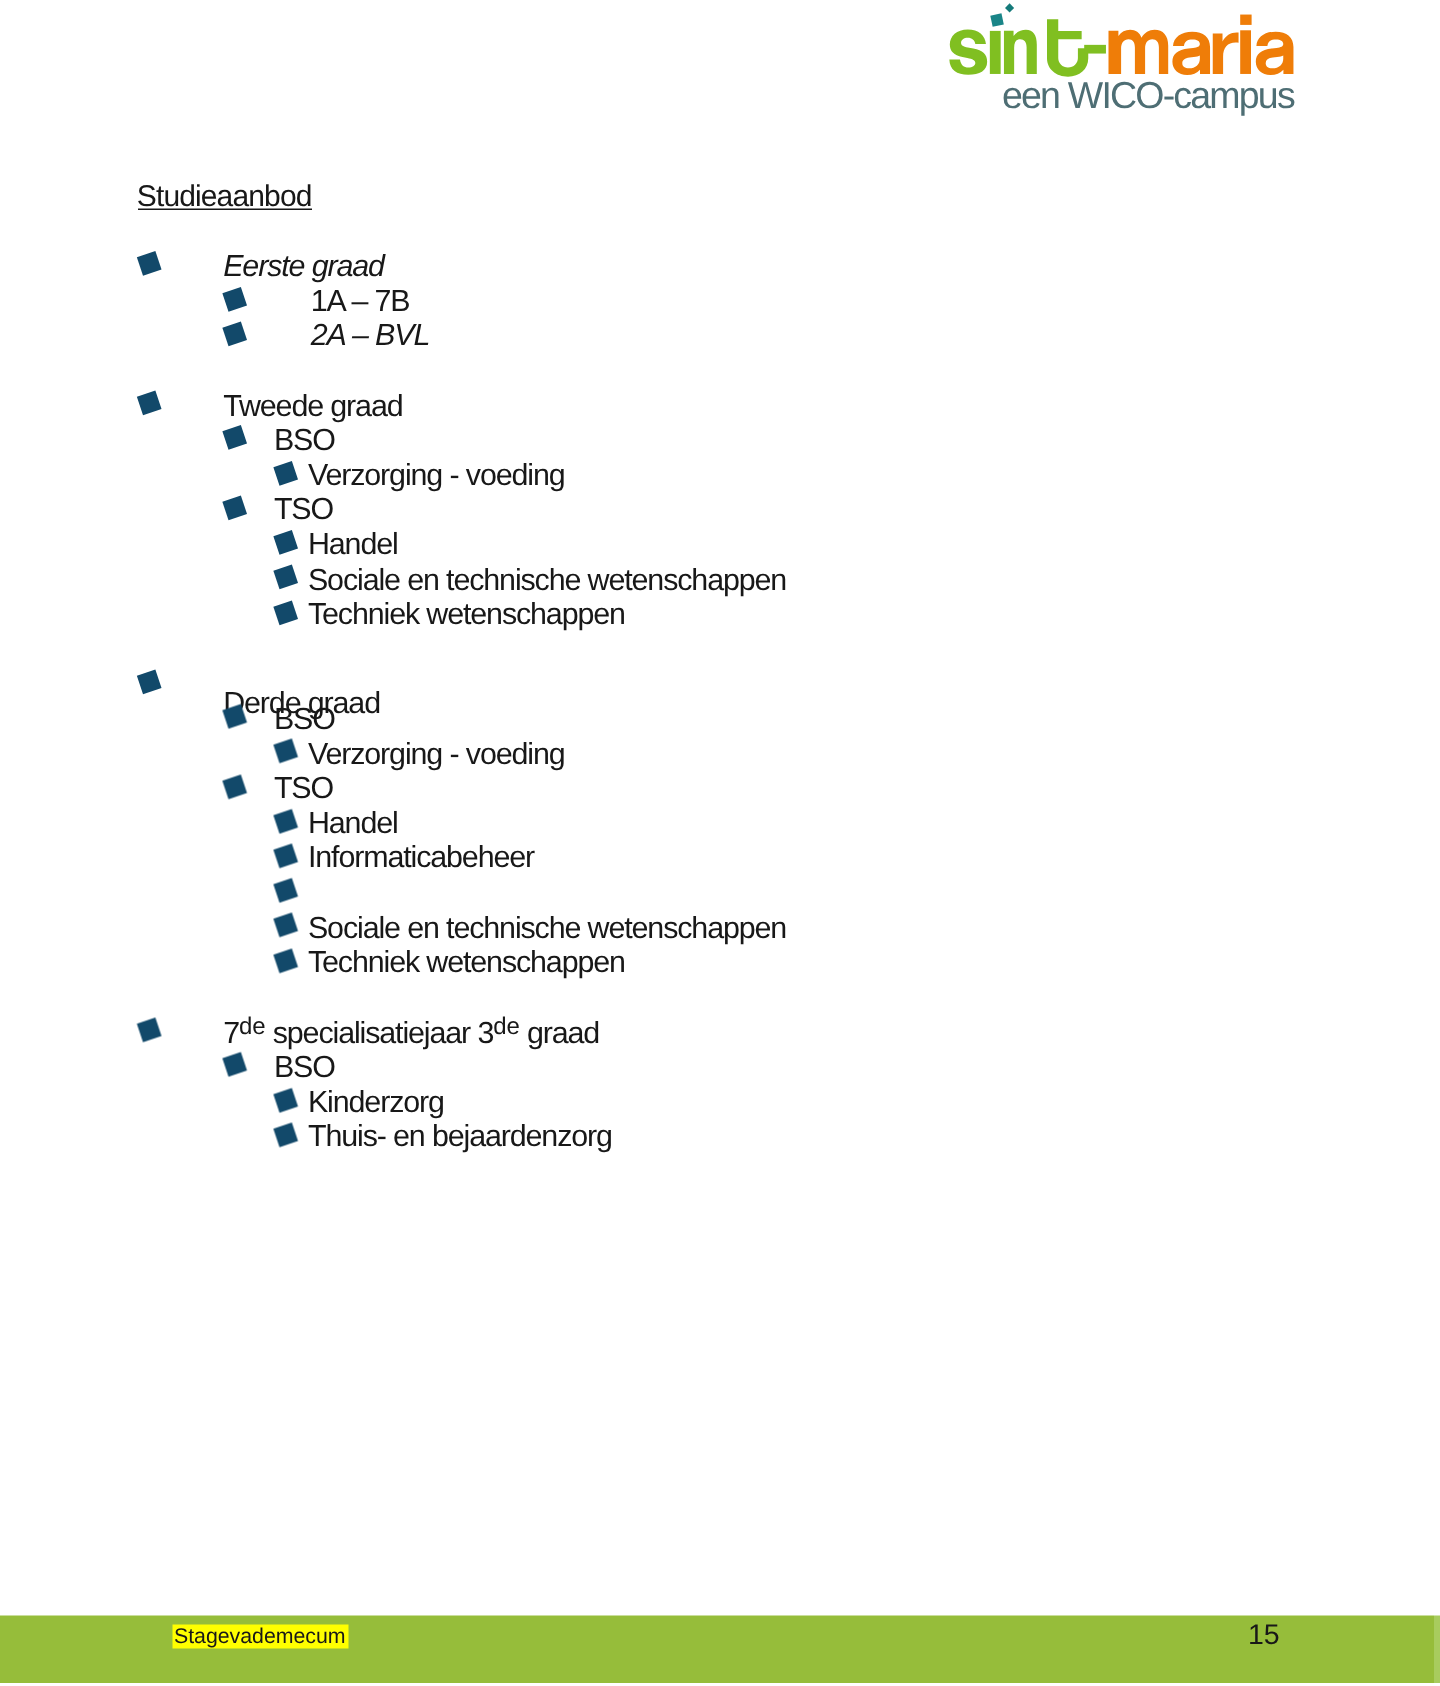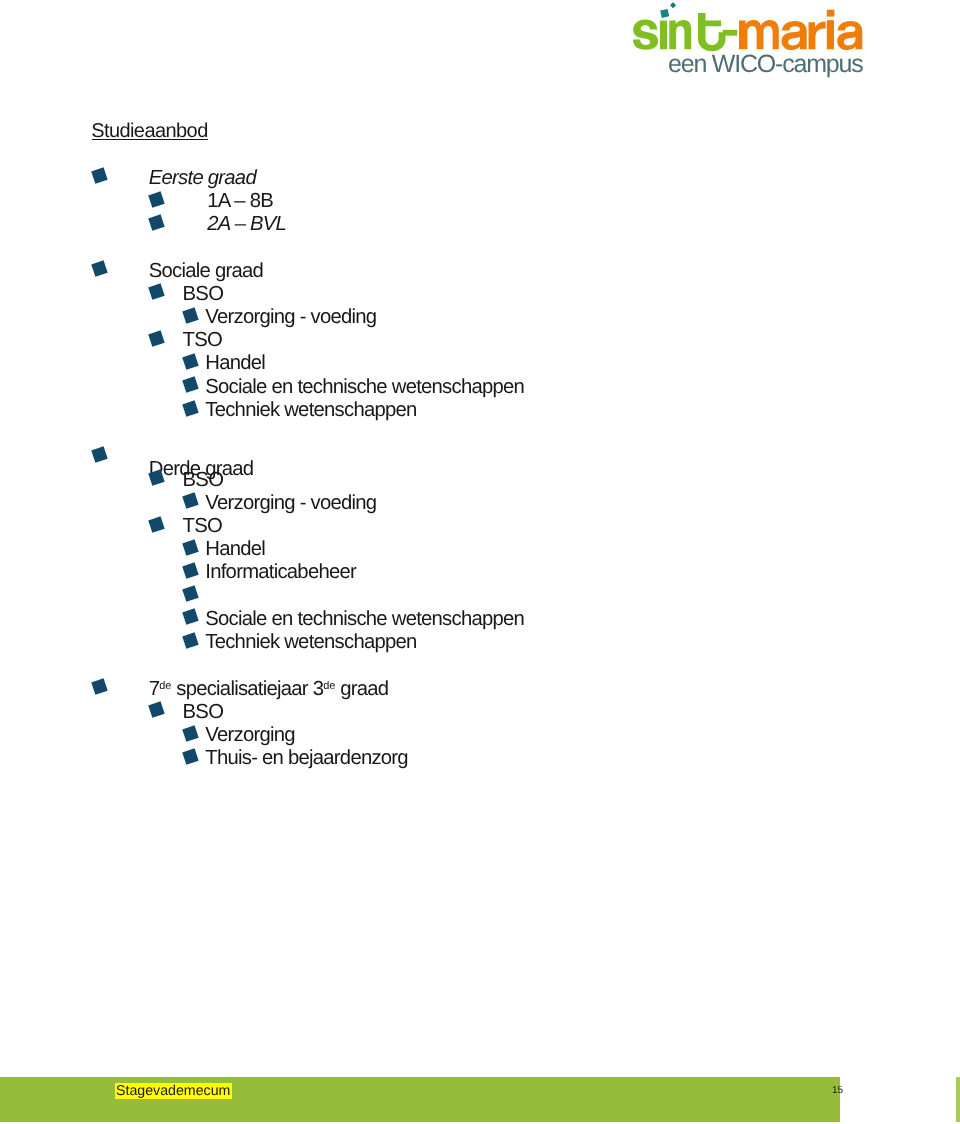--- a/index.html
+++ b/index.html
@@ -16,29 +16,29 @@
   .tagline{position:absolute;will-change:opacity;left:668px;top:52px;font-size:25px;letter-spacing:-1.2px;
            color:#4e6e74;white-space:nowrap;line-height:25px;}
 
   
   .heading{position:absolute;will-change:opacity;left:91.2px;top:120.8px;font-size:20px;color:#181818;white-space:nowrap;letter-spacing:-0.58px;line-height:20px;}
   .heading-rule{position:absolute;left:91.6px;top:138.6px;width:116.8px;height:1.4px;background:#181818;}
 
   
   .list{position:absolute;left:0;top:0;width:960px;height:800px;}
   .li{position:absolute;will-change:opacity;font-size:20.3px;color:#181818;white-space:nowrap;letter-spacing:-0.75px;line-height:20.3px;}
-  .li sup{font-size:11px;vertical-align:baseline;position:relative;top:-5.2px;line-height:0;letter-spacing:-0.1px;}
+  .li sup{font-size:16px;vertical-align:baseline;position:relative;top:-5.2px;line-height:0;letter-spacing:-0.1px;}
   .bul{position:absolute;background:#12496a;}
 
   
-  .footer{position:absolute;left:0;top:1077px;width:840px;height:45px;background:#96bd3a;}
+  .footer{position:absolute;left:0;top:1077px;width:956px;height:45px;background:#96bd3a;}
   .footer-edge{position:absolute;left:956px;top:1077px;width:4px;height:45px;background:#a8cc5e;}
   .fl{position:absolute;will-change:opacity;left:114.6px;top:5.6px;font-size:14.2px;color:#181818;background:#ffff00;
       line-height:16.3px;padding:0 1.4px;}
-  .fr{position:absolute;will-change:opacity;left:832px;top:5.8px;font-size:10px;color:#181818;line-height:16px;}
+  .fr{position:absolute;will-change:opacity;left:832px;top:5.8px;font-size:19px;color:#181818;line-height:16px;}
 </style>
 </head>
 <body>
 
 <div class="page">
 
   <div class="logo">
     <svg width="300" height="100" viewBox="0 0 300 100">
       <g fill="#80bf21">
         <path d="M 0.9 39.6 L 8.0 39.6 C 8.5 43.3 10.6 45.0 13.6 45.0 C 16.3 45.0 18.2 43.8 18.2 42.0 C 18.2 40.1 16.5 39.3 12.9 38.6 L 9.6 38.0 C 3.9 36.9 1.2 34.1 1.2 29.7 C 1.2 24.0 5.8 19.6 13.2 19.6 C 20.4 19.6 24.9 23.5 25.3 29.4 L 18.2 29.4 C 17.8 26.7 15.9 25.2 13.2 25.2 C 10.6 25.2 8.7 26.6 8.7 28.5 C 8.7 30.3 10.1 31.1 13.2 31.7 L 16.9 32.4 C 23.2 33.6 26.1 36.5 26.1 41.1 C 26.1 47.1 21.1 49.8 13.5 49.8 C 5.8 49.8 1.2 46.5 0.9 39.6 Z"></path>
@@ -63,25 +63,25 @@
   </div>
   <div class="tagline">een WICO-campus</div>
 
   <div class="heading">Studieaanbod</div>
   <div class="heading-rule"></div>
 
   <div class="list" id="list">
       <div class="bul" style="left: 93.1px; width: 13.3px; height: 13.3px; top: 169.3px; transform: rotate(-18.4deg); background: rgb(18, 73, 106);"></div>
       <div class="li" style="left: 148.8px; top: 167.7px; font-style: italic;">Eerste graad</div>
       <div class="bul" style="left: 149.8px; width: 13.3px; height: 13.3px; top: 192.52px; transform: rotate(-18.4deg); background: rgb(18, 73, 106);"></div>
-      <div class="li" style="left: 207.2px; top: 190.92px;">1A – 8B</div>
+      <div class="li" style="left: 207.2px; top: 190.92px;">1A – 7B</div>
       <div class="bul" style="left: 149.8px; width: 13.3px; height: 13.3px; top: 215.74px; transform: rotate(-18.4deg); background: rgb(18, 73, 106);"></div>
       <div class="li" style="left: 207.2px; top: 214.14px; font-style: italic;">2A – BVL</div>
       <div class="bul" style="left: 93.1px; width: 13.3px; height: 13.3px; top: 262.18px; transform: rotate(-18.4deg); background: rgb(18, 73, 106);"></div>
-      <div class="li" style="left: 148.8px; top: 260.58px;">Sociale graad</div>
+      <div class="li" style="left: 148.8px; top: 260.58px;">Tweede graad</div>
       <div class="bul" style="left: 149.8px; width: 13.3px; height: 13.3px; top: 285.4px; transform: rotate(-18.4deg); background: rgb(18, 73, 106);"></div>
       <div class="li" style="left: 182.6px; top: 283.8px;">BSO</div>
       <div class="bul" style="left: 184.4px; width: 13.3px; height: 13.3px; top: 308.62px; transform: rotate(-18.4deg); background: rgb(18, 73, 106);"></div>
       <div class="li" style="left: 205.3px; top: 307.02px;">Verzorging - voeding</div>
       <div class="bul" style="left: 149.8px; width: 13.3px; height: 13.3px; top: 331.84px; transform: rotate(-18.4deg); background: rgb(18, 73, 106);"></div>
       <div class="li" style="left: 182.6px; top: 330.24px;">TSO</div>
       <div class="bul" style="left: 184.4px; width: 13.3px; height: 13.3px; top: 355.06px; transform: rotate(-18.4deg); background: rgb(18, 73, 106);"></div>
       <div class="li" style="left: 205.3px; top: 353.46px;">Handel</div>
       <div class="bul" style="left: 184.4px; width: 13.3px; height: 13.3px; top: 378.28px; transform: rotate(-18.4deg); background: rgb(18, 73, 106);"></div>
       <div class="li" style="left: 205.3px; top: 376.68px;">Sociale en technische wetenschappen</div>
@@ -102,21 +102,21 @@
       <div class="bul" style="left: 184.4px; width: 13.3px; height: 13.3px; top: 587.26px; transform: rotate(-18.4deg); background: rgb(18, 73, 106);"></div>
       <div class="bul" style="left: 184.4px; width: 13.3px; height: 13.3px; top: 610.48px; transform: rotate(-18.4deg); background: rgb(18, 73, 106);"></div>
       <div class="li" style="left: 205.3px; top: 608.88px;">Sociale en technische wetenschappen</div>
       <div class="bul" style="left: 184.4px; width: 13.3px; height: 13.3px; top: 633.7px; transform: rotate(-18.4deg); background: rgb(18, 73, 106);"></div>
       <div class="li" style="left: 205.3px; top: 632.1px;">Techniek wetenschappen</div>
       <div class="bul" style="left: 93.1px; width: 13.3px; height: 13.3px; top: 680.14px; transform: rotate(-18.4deg); background: rgb(18, 73, 106);"></div>
       <div class="li" style="left: 148.8px; top: 678.54px;">7<sup>de</sup> specialisatiejaar 3<sup>de</sup> graad</div>
       <div class="bul" style="left: 149.8px; width: 13.3px; height: 13.3px; top: 703.36px; transform: rotate(-18.4deg); background: rgb(18, 73, 106);"></div>
       <div class="li" style="left: 182.6px; top: 701.76px;">BSO</div>
       <div class="bul" style="left: 184.4px; width: 13.3px; height: 13.3px; top: 726.58px; transform: rotate(-18.4deg); background: rgb(18, 73, 106);"></div>
-      <div class="li" style="left: 205.3px; top: 724.98px;">Verzorging</div>
+      <div class="li" style="left: 205.3px; top: 724.98px;">Kinderzorg</div>
       <div class="bul" style="left: 184.4px; width: 13.3px; height: 13.3px; top: 749.8px; transform: rotate(-18.4deg); background: rgb(18, 73, 106);"></div>
       <div class="li" style="left: 205.3px; top: 748.2px;">Thuis- en bejaardenzorg</div>
     </div>
 
   <div class="footer-edge"></div>
   <div class="footer">
     <span class="fl">Stagevademecum</span>
     <span class="fr">15</span>
   </div>
 </div>

